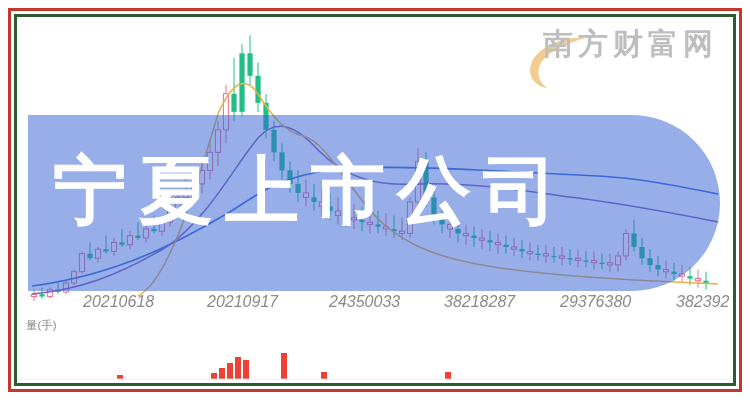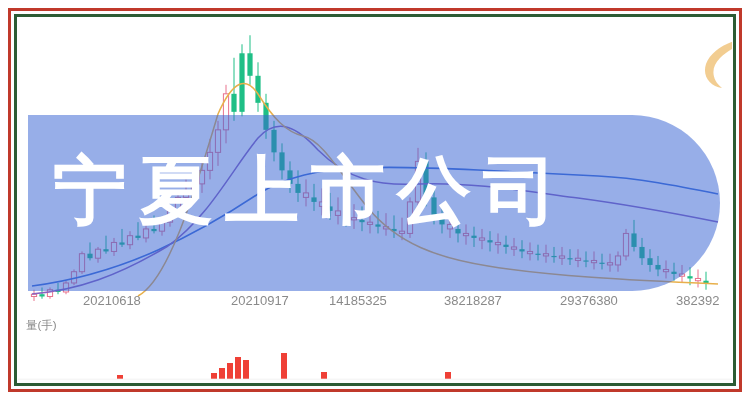--- a/index.html
+++ b/index.html
@@ -32,22 +32,22 @@
   
   .logo{position:absolute;right:14px;top:10px;z-index:40;text-align:right;opacity:.92;}
   .logo-cn{font-family:"DejaVu Sans","Liberation Sans",sans-serif;font-size:30px;font-weight:bold;
            color:#b9b9b9;letter-spacing:5px;line-height:1.05;}
   .logo-en{font-family:"DejaVu Serif","Liberation Serif",serif;font-style:italic;
            font-size:27px;color:#cfcfcf;letter-spacing:0px;line-height:1;margin-top:-4px;}
   .logo-swoosh{position:absolute;left:-16px;top:6px;width:64px;height:56px;z-index:-1;}
 
   
   .axis{position:absolute;left:0;top:275px;width:714px;height:20px;z-index:25;}
-  .axis span{position:absolute;font-size:13px;color:#8a8a8a;white-space:nowrap;
-             font-family:"Liberation Sans","DejaVu Sans",sans-serif;}
+  .axis span{position:absolute;font-size:16px;color:#8a8a8a;white-space:nowrap;
+             font-family:"Liberation Sans","DejaVu Sans",sans-serif;font-style:italic;}
 
   
   .vol-pane{position:absolute;left:0;top:300px;width:714px;height:64px;z-index:25;}
   .vol-label{position:absolute;left:8px;top:0px;font-size:11.5px;color:#8a8a8a;}
   .vol-svg{position:absolute;left:0;top:10px;}
 </style>
 </head>
 <body>
 
 <div id="root">
@@ -233,26 +233,27 @@
     </svg>
 
     <div class="blue-band"></div>
 
     <div class="headline">宁夏上市公司</div>
 
     <div class="logo">
       <svg class="logo-swoosh" viewBox="0 0 64 56">
         <path d="M58,4 C34,2 10,14 4,30 C0,42 8,52 20,54 C10,46 8,34 18,24 C28,14 44,8 58,4 Z" fill="#f0c27a" opacity="0.9"></path>
       </svg>
+      <div class="logo-cn">南方财富网</div>
     </div>
 
     <div class="axis" id="axis-labels">
         <span style="left: 65px;">20210618</span>
-        <span style="left: 213px; text-align: center;">20210917</span>
-        <span style="left: 311px;">14185325</span>
+        <span style="left: 189px; text-align: center;">20210917</span>
+        <span style="left: 311px;">24350033</span>
         <span style="left: 426px;">38218287</span>
         <span style="left: 542px;">29376380</span>
         <span style="left: 658px;">382392</span>
       </div>
 
     <div class="vol-pane">
       <div class="vol-label">量(手)</div>
       <svg class="vol-svg" width="714" height="52" viewBox="0 0 714 52">
         <g id="vol-bars">
             <rect x="99" y="47" width="6" height="4" fill="#ef4036"></rect>

